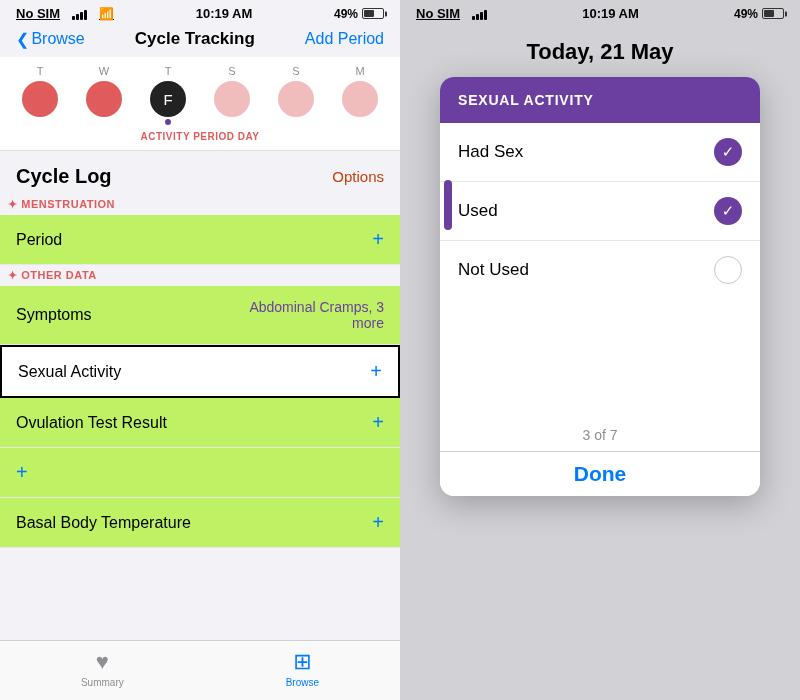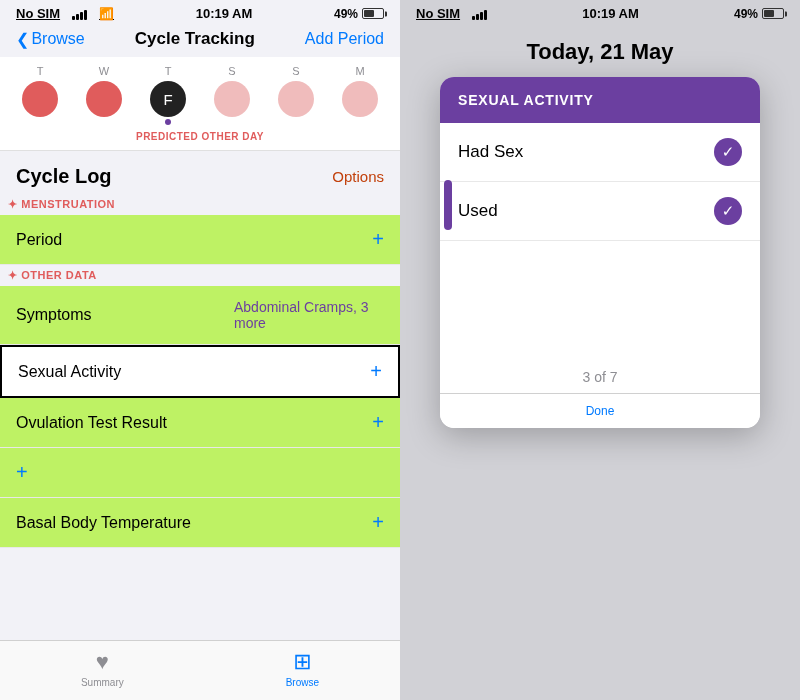--- a/index.html
+++ b/index.html
@@ -122,21 +122,21 @@
       background: #bef264;
       padding: 13px 16px;
       display: flex;
       justify-content: space-between;
       align-items: center;
       border-bottom: 1px solid #e8e8e8;
       font-size: 16px;
       color: #000;
     }
     .plus-icon { color: #007aff; font-size: 20px; font-weight: 300; }
-    .item-value { color: #6b3fa0; font-weight: 500; font-size: 14px; max-width: 150px; }
+    .item-value { color: #6b3fa0; font-weight: 500; font-size: 14px; text-align: right; max-width: 150px; }
 
     
     .tab-bar {
       margin-top: auto;
       background: rgba(249,249,249,0.94);
       border-top: 1px solid #d0d0d0;
       display: flex;
       justify-content: space-around;
       padding: 8px 0 12px;
     }
@@ -245,22 +245,22 @@
     .modal-pagination {
       text-align: center;
       font-size: 14px;
       color: #8e8e93;
       padding: 8px 0;
     }
 
     .done-button {
       background: #fff;
       color: #007aff;
-      font-size: 12px;
-      font-weight: 400;
+      font-size: 21px;
+      font-weight: 700;
       text-align: center;
       padding: 10px;
       border-top: 1px solid #d0d0d0;
       cursor: pointer;
       border-radius: 0 0 14px 14px;
     }
 
     
     .purple-bar {
       position: absolute;
@@ -338,21 +338,21 @@
       <div class="day-cell">
         <span class="day-label">S</span>
         <div class="day-circle faded"></div>
       </div>
 
       <div class="day-cell">
         <span class="day-label">M</span>
         <div class="day-circle faded"></div>
       </div>
     </div>
-    <div class="predicted-label">PREDICTED OTHER DAY</div>
+    <div class="predicted-label">ACTIVITY PERIOD DAY</div>
   </div>
 
   <div class="cycle-log-header">
     <span class="cycle-log-title">Cycle Log</span>
     <span class="cycle-log-options">Options</span>
   </div>
 
   <div class="section-label">✦ MENSTRUATION</div>
   <div class="list-item">
     <span>Period</span>
@@ -428,20 +428,24 @@
       <span class="modal-row-text">Had Sex</span>
       <div class="check-circle">✓</div>
     </div>
 
 
     <div class="modal-row">
       <span class="modal-row-text">Used</span>
       <div class="check-circle">✓</div>
     </div>
 
+    <div class="modal-row" style="border-bottom: none;">
+      <span class="modal-row-text">Not Used</span>
+      <div class="empty-circle"></div>
+    </div>
 
     <div class="modal-spacer"></div>
 
     <div class="modal-pagination">3 of 7</div>
 
     <div class="done-button">Done</div>
   </div>
 
 </div>
 

